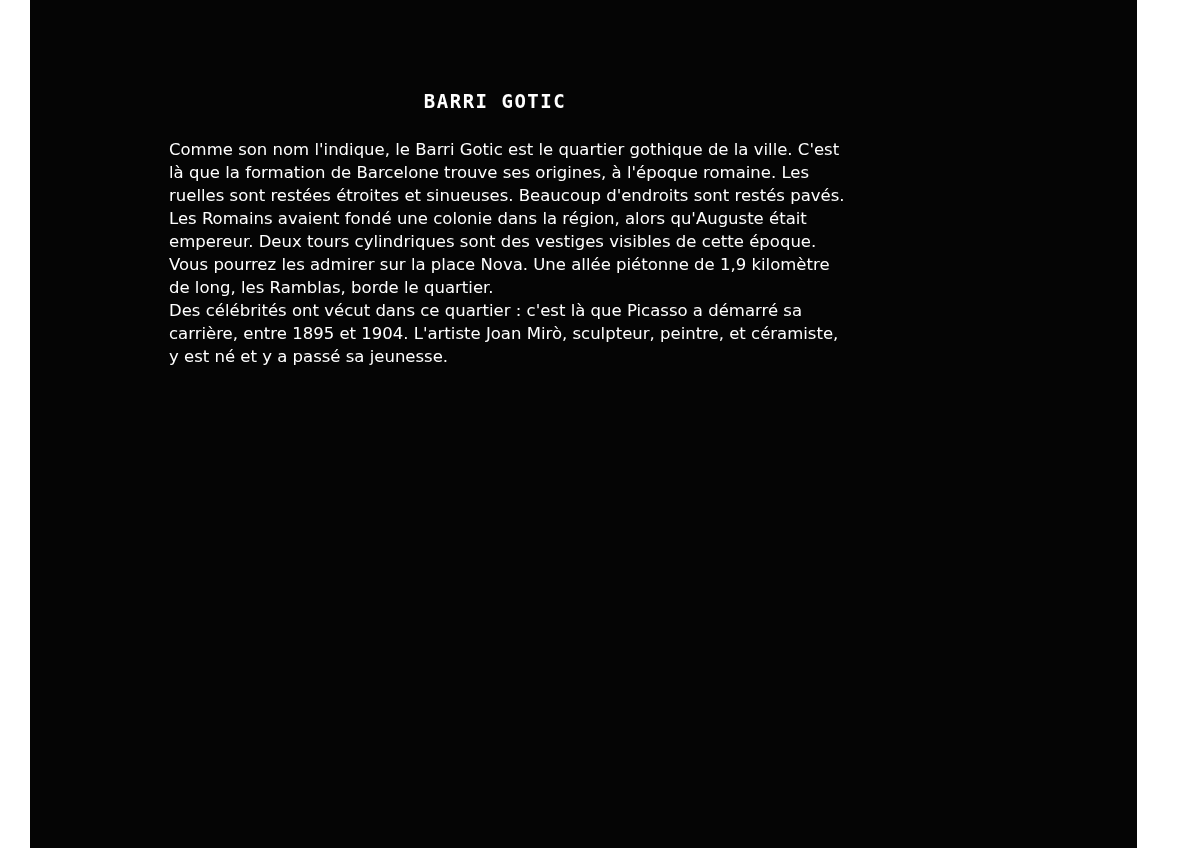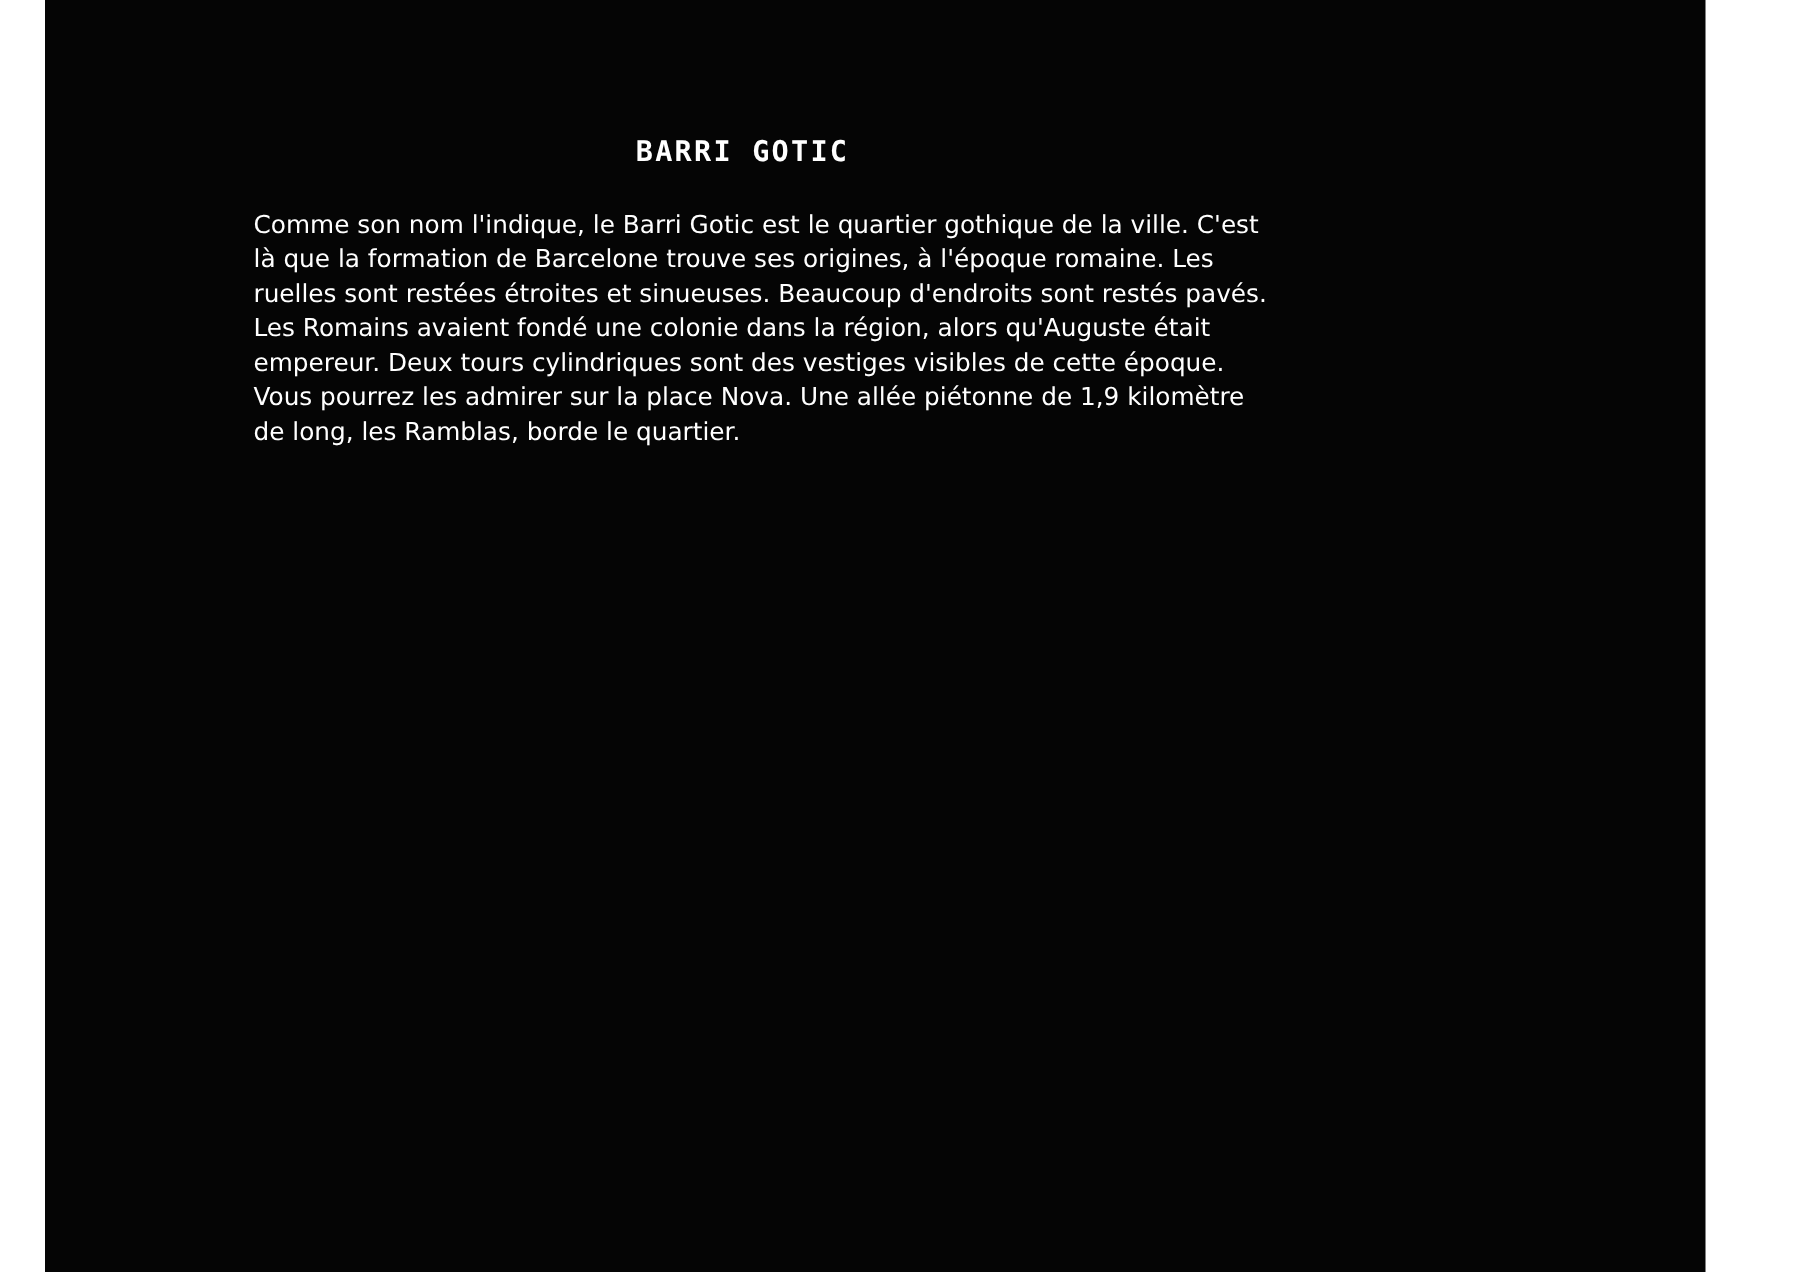--- a/index.html
+++ b/index.html
@@ -49,15 +49,16 @@
 </head>
 <body>
 
 <div class="page">
 
   <div class="title">BARRI GOTIC</div>
 
   <div class="body-text">
     <p class="para">Comme son nom l'indique, le Barri Gotic est le quartier gothique de la ville. C'est là que la formation de Barcelone trouve ses origines, à l'époque romaine. Les ruelles sont restées étroites et sinueuses. Beaucoup d'endroits sont restés pavés.</p>
     <p class="para">Les Romains avaient fondé une colonie dans la région, alors qu'Auguste était empereur. Deux tours cylindriques sont des vestiges visibles de cette époque. Vous pourrez les admirer sur la place Nova. Une allée piétonne de 1,9 kilomètre de long, les Ramblas, borde le quartier.</p>
+    <p class="para">Des célébrités ont vécut dans ce quartier : c'est là que Picasso a démarré sa carrière, entre 1895 et 1904. L'artiste Joan Mirò, sculpteur, peintre, et céramiste, y est né et y a passé sa jeunesse.</p>
   </div>
 
 </div>
 
 </body></html>

